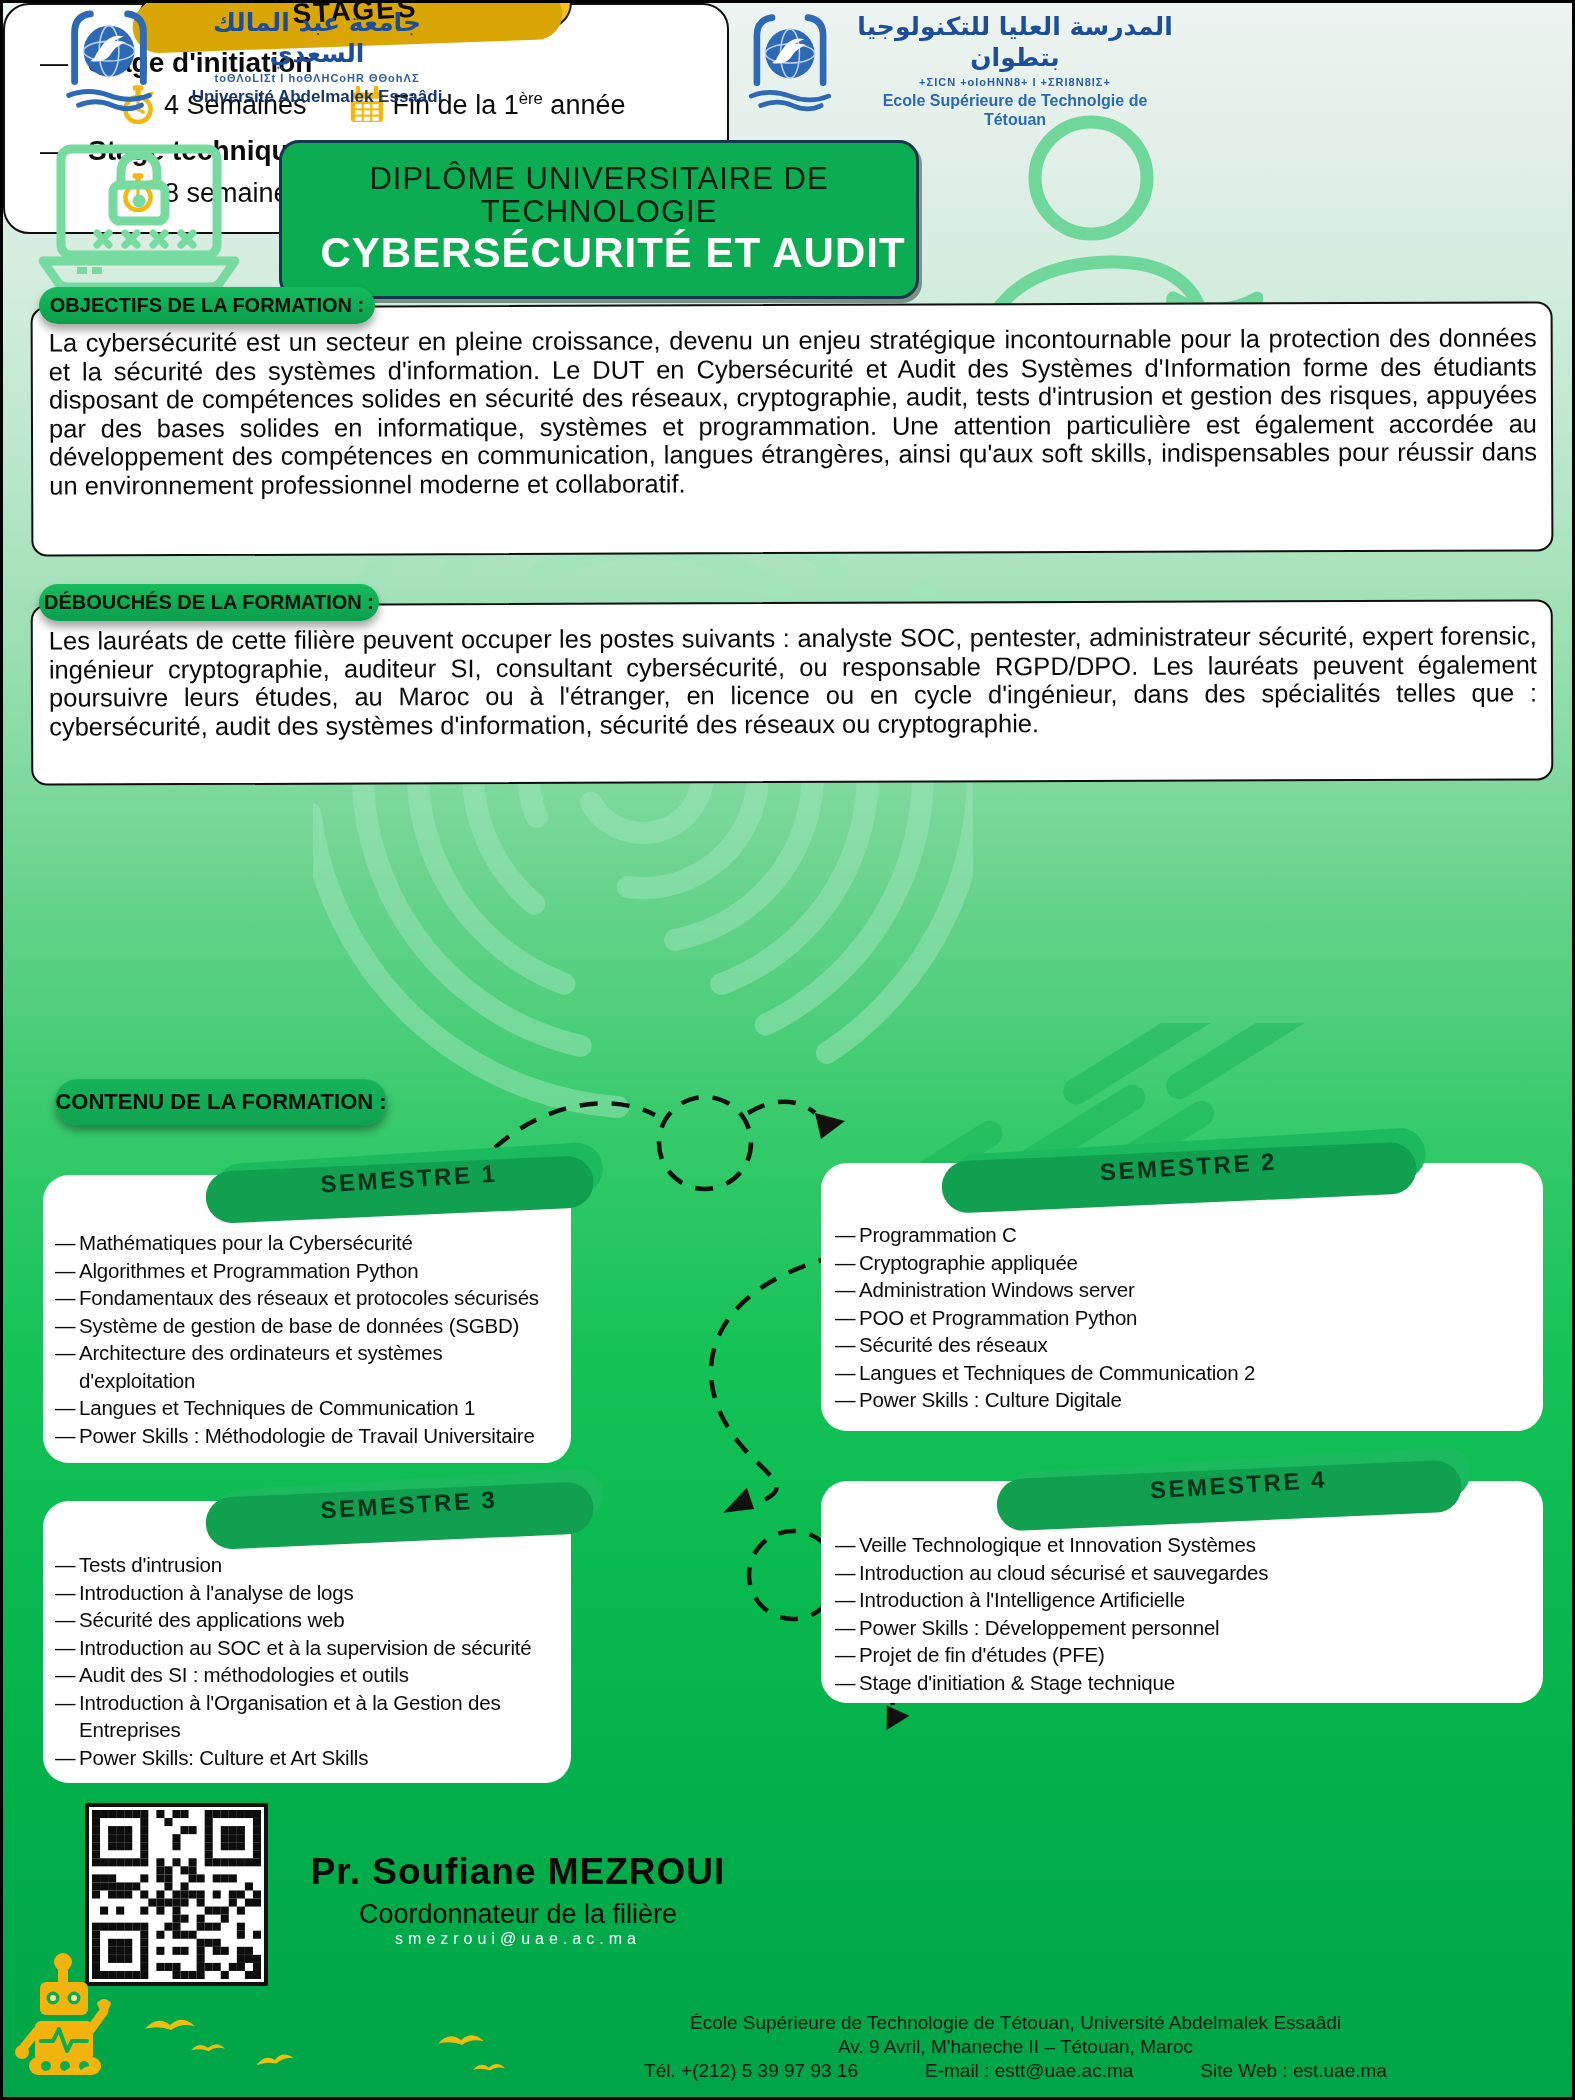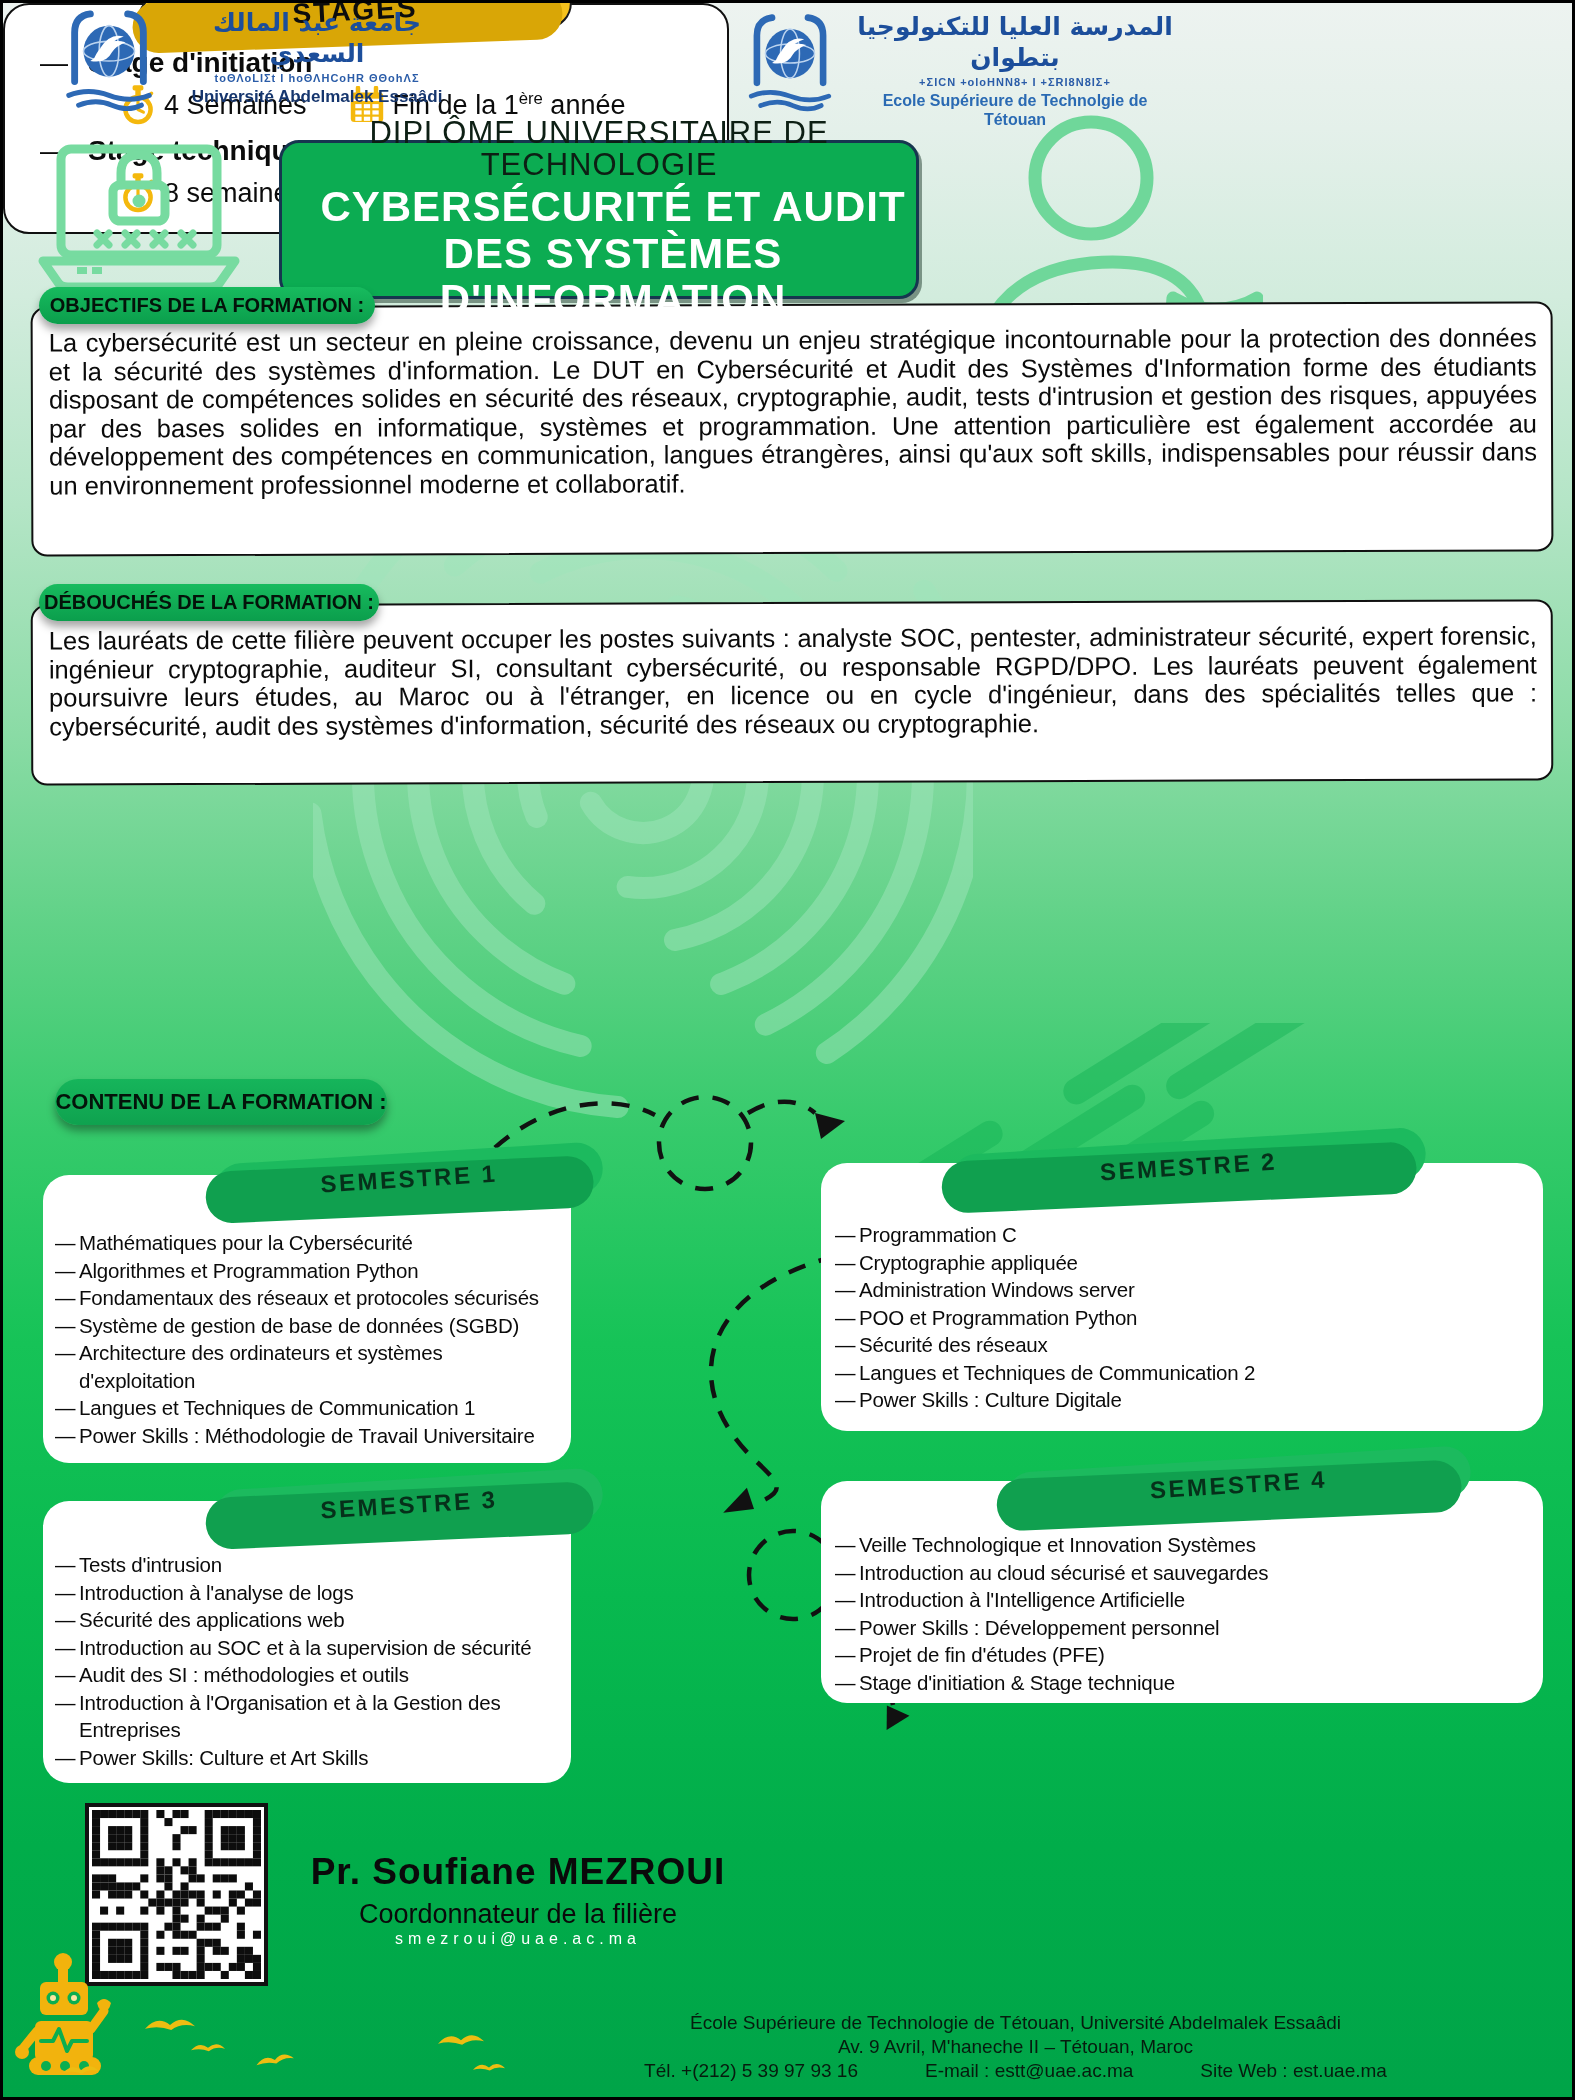--- a/index.html
+++ b/index.html
@@ -205,21 +205,20 @@
     </g>
     <g fill="none" stroke="#6fd79a" stroke-width="11">
       <circle cx="272" cy="248" r="17"></circle>
       <path d="M265,260 v28 h14 v-28" stroke-linejoin="round"></path>
     </g>
   </svg>
 
   <div id="banner" class="abs">
     <div class="kicker">DIPLÔME UNIVERSITAIRE DE TECHNOLOGIE</div>
     <div class="title">CYBERSÉCURITÉ ET AUDIT</div>
-    <div class="title">DES SYSTÈMES D'INFORMATION</div>
   </div>
 
   <div id="objectifs-pill" class="abs sec-pill small">OBJECTIFS DE LA FORMATION :</div>
   <div id="objectifs-panel" class="abs panel">
     <p>La cybersécurité est un secteur en pleine croissance, devenu un enjeu stratégique incontournable pour la protection des données et la sécurité des systèmes d'information. Le DUT en Cybersécurité et Audit des Systèmes d'Information forme des étudiants disposant de compétences solides en sécurité des réseaux, cryptographie, audit, tests d'intrusion et gestion des risques, appuyées par des bases solides en informatique, systèmes et programmation. Une attention particulière est également accordée au développement des compétences en communication, langues étrangères, ainsi qu'aux soft skills, indispensables pour réussir dans un environnement professionnel moderne et collaboratif.</p>
   </div>
 
   <div id="debouches-pill" class="abs sec-pill small">DÉBOUCHÉS DE LA FORMATION :</div>
   <div id="debouches-panel" class="abs panel">
     <p>Les lauréats de cette filière peuvent occuper les postes suivants : analyste SOC, pentester, administrateur sécurité, expert forensic, ingénieur cryptographie, auditeur SI, consultant cybersécurité, ou responsable RGPD/DPO. Les lauréats peuvent également poursuivre leurs études, au Maroc ou à l'étranger, en licence ou en cycle d'ingénieur, dans des spécialités telles que : cybersécurité, audit des systèmes d'information, sécurité des réseaux ou cryptographie.</p>

